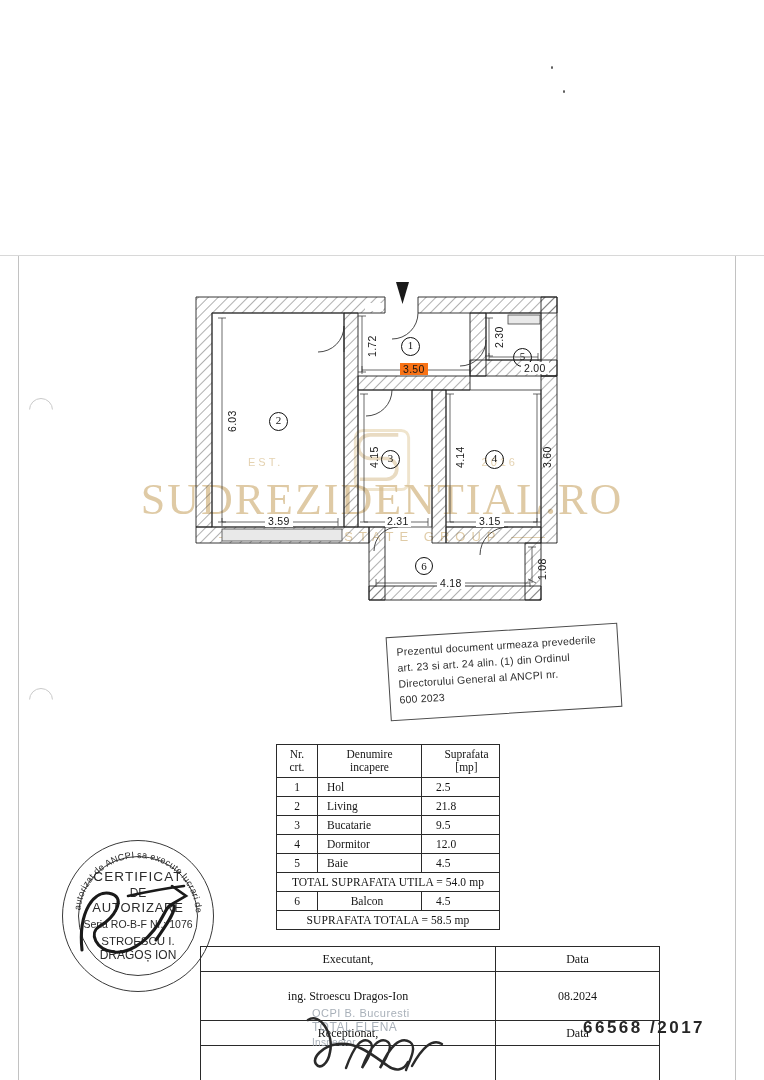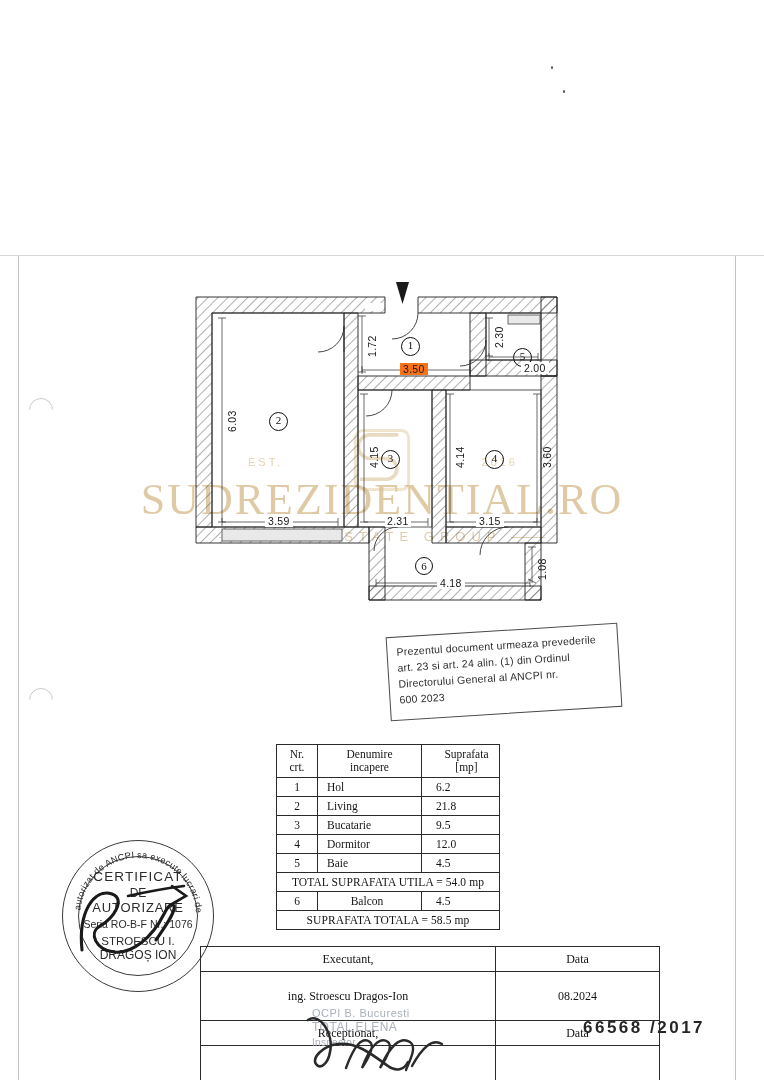--- a/index.html
+++ b/index.html
@@ -286,21 +286,21 @@
           <span>incapere</span>
         </td>
         <td class="hd sf" style="text-align:center;">
           <span>Suprafata</span><br>
           <span>[mp]</span>
         </td>
       </tr>
       <tr>
         <td class="num">1</td>
         <td class="nm">Hol</td>
-        <td class="sf">6.2</td>
+        <td class="sf">2.5</td>
       </tr>
       <tr>
         <td class="num">2</td>
         <td class="nm">Living</td>
         <td class="sf">21.8</td>
       </tr>
       <tr>
         <td class="num">3</td>
         <td class="nm">Bucatarie</td>
         <td class="sf">9.5</td>

